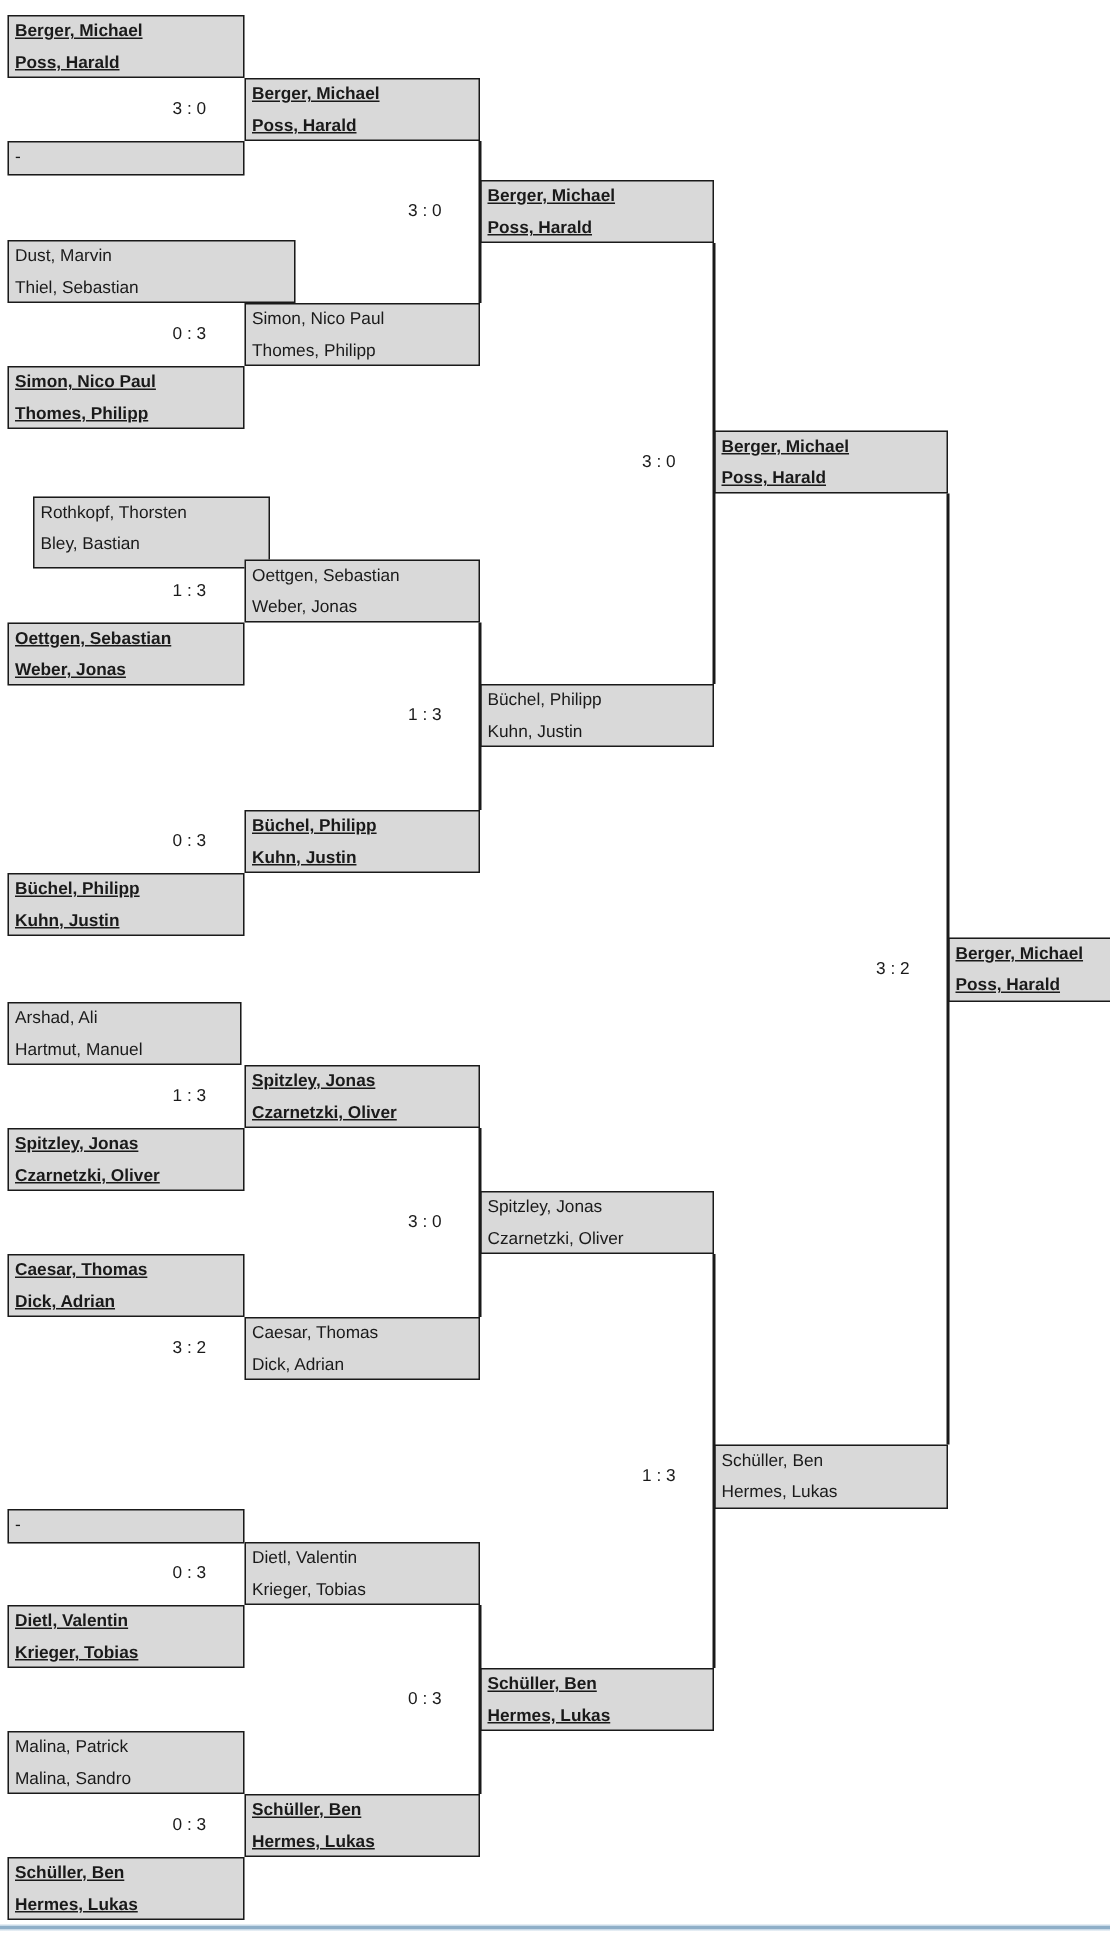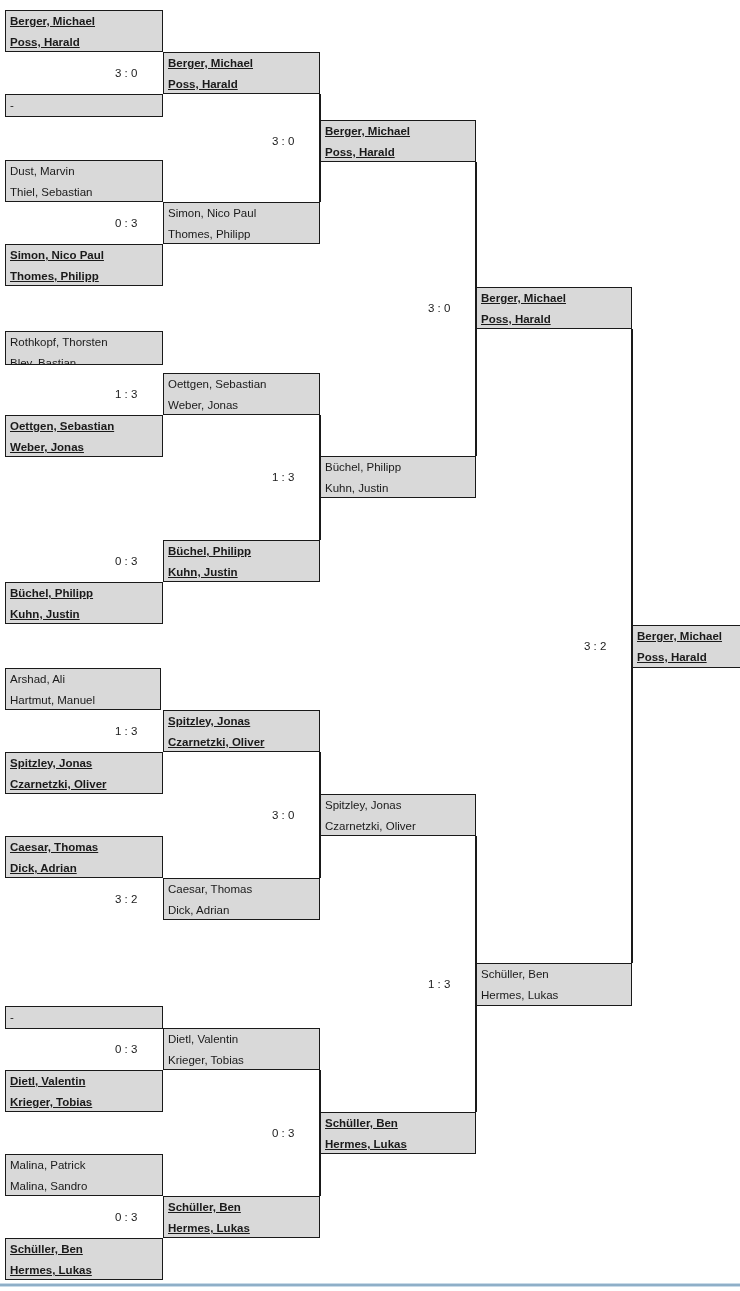--- a/index.html
+++ b/index.html
@@ -57,38 +57,38 @@
     <div class="ln">Berger, Michael</div>
     <div class="ln">Poss, Harald</div>
   </div>
   <div class="box bold" style="left:163px;top:52px;width:157px;height:42px">
     <div class="ln">Berger, Michael</div>
     <div class="ln">Poss, Harald</div>
   </div>
   <div class="box bye" style="left:5px;top:94px;width:158px;height:23px">
     <div class="ln">-</div>
   </div>
-  <div class="box" style="left:5px;top:160px;width:158px;height:42px">
+  <div class="box" style="left:5px;top:160px;width:192px;height:42px">
     <div class="ln">Dust, Marvin</div>
     <div class="ln">Thiel, Sebastian</div>
   </div>
   <div class="box" style="left:163px;top:202px;width:157px;height:42px">
     <div class="ln">Simon, Nico Paul</div>
     <div class="ln">Thomes, Philipp</div>
   </div>
   <div class="box bold" style="left:5px;top:244px;width:158px;height:42px">
     <div class="ln">Simon, Nico Paul</div>
     <div class="ln">Thomes, Philipp</div>
   </div>
   <div class="box bold" style="left:320px;top:120px;width:156px;height:42px">
     <div class="ln">Berger, Michael</div>
     <div class="ln">Poss, Harald</div>
   </div>
 
-  <div class="box" style="left:5px;top:331px;width:158px;height:34px">
+  <div class="box" style="left:22px;top:331px;width:158px;height:48px">
     <div class="ln">Rothkopf, Thorsten</div>
     <div class="ln">Bley, Bastian</div>
   </div>
   <div class="box" style="left:163px;top:373px;width:157px;height:42px">
     <div class="ln">Oettgen, Sebastian</div>
     <div class="ln">Weber, Jonas</div>
   </div>
   <div class="box bold" style="left:5px;top:415px;width:158px;height:42px">
     <div class="ln">Oettgen, Sebastian</div>
     <div class="ln">Weber, Jonas</div>

